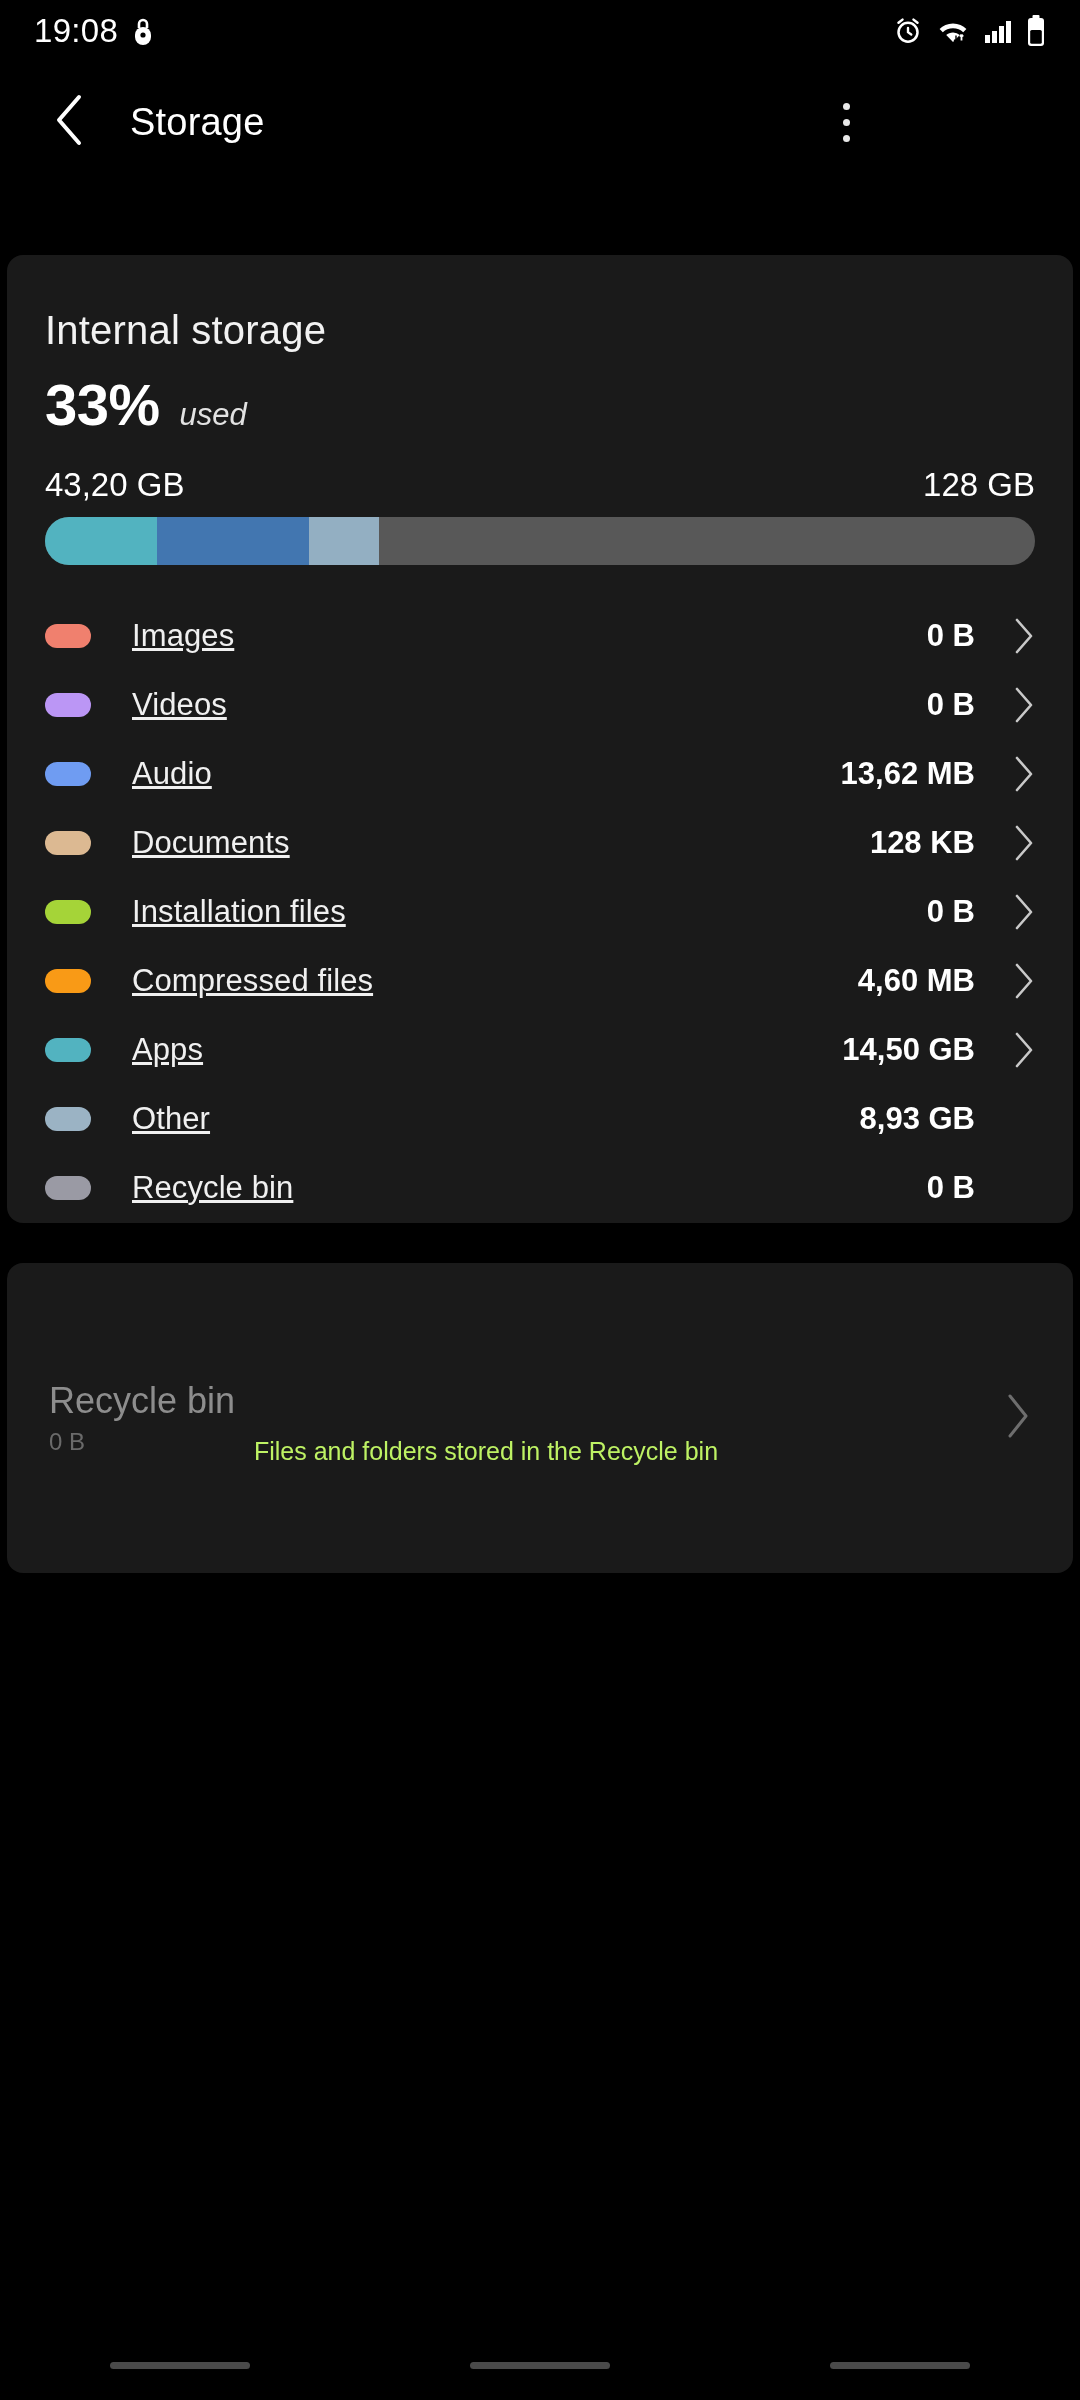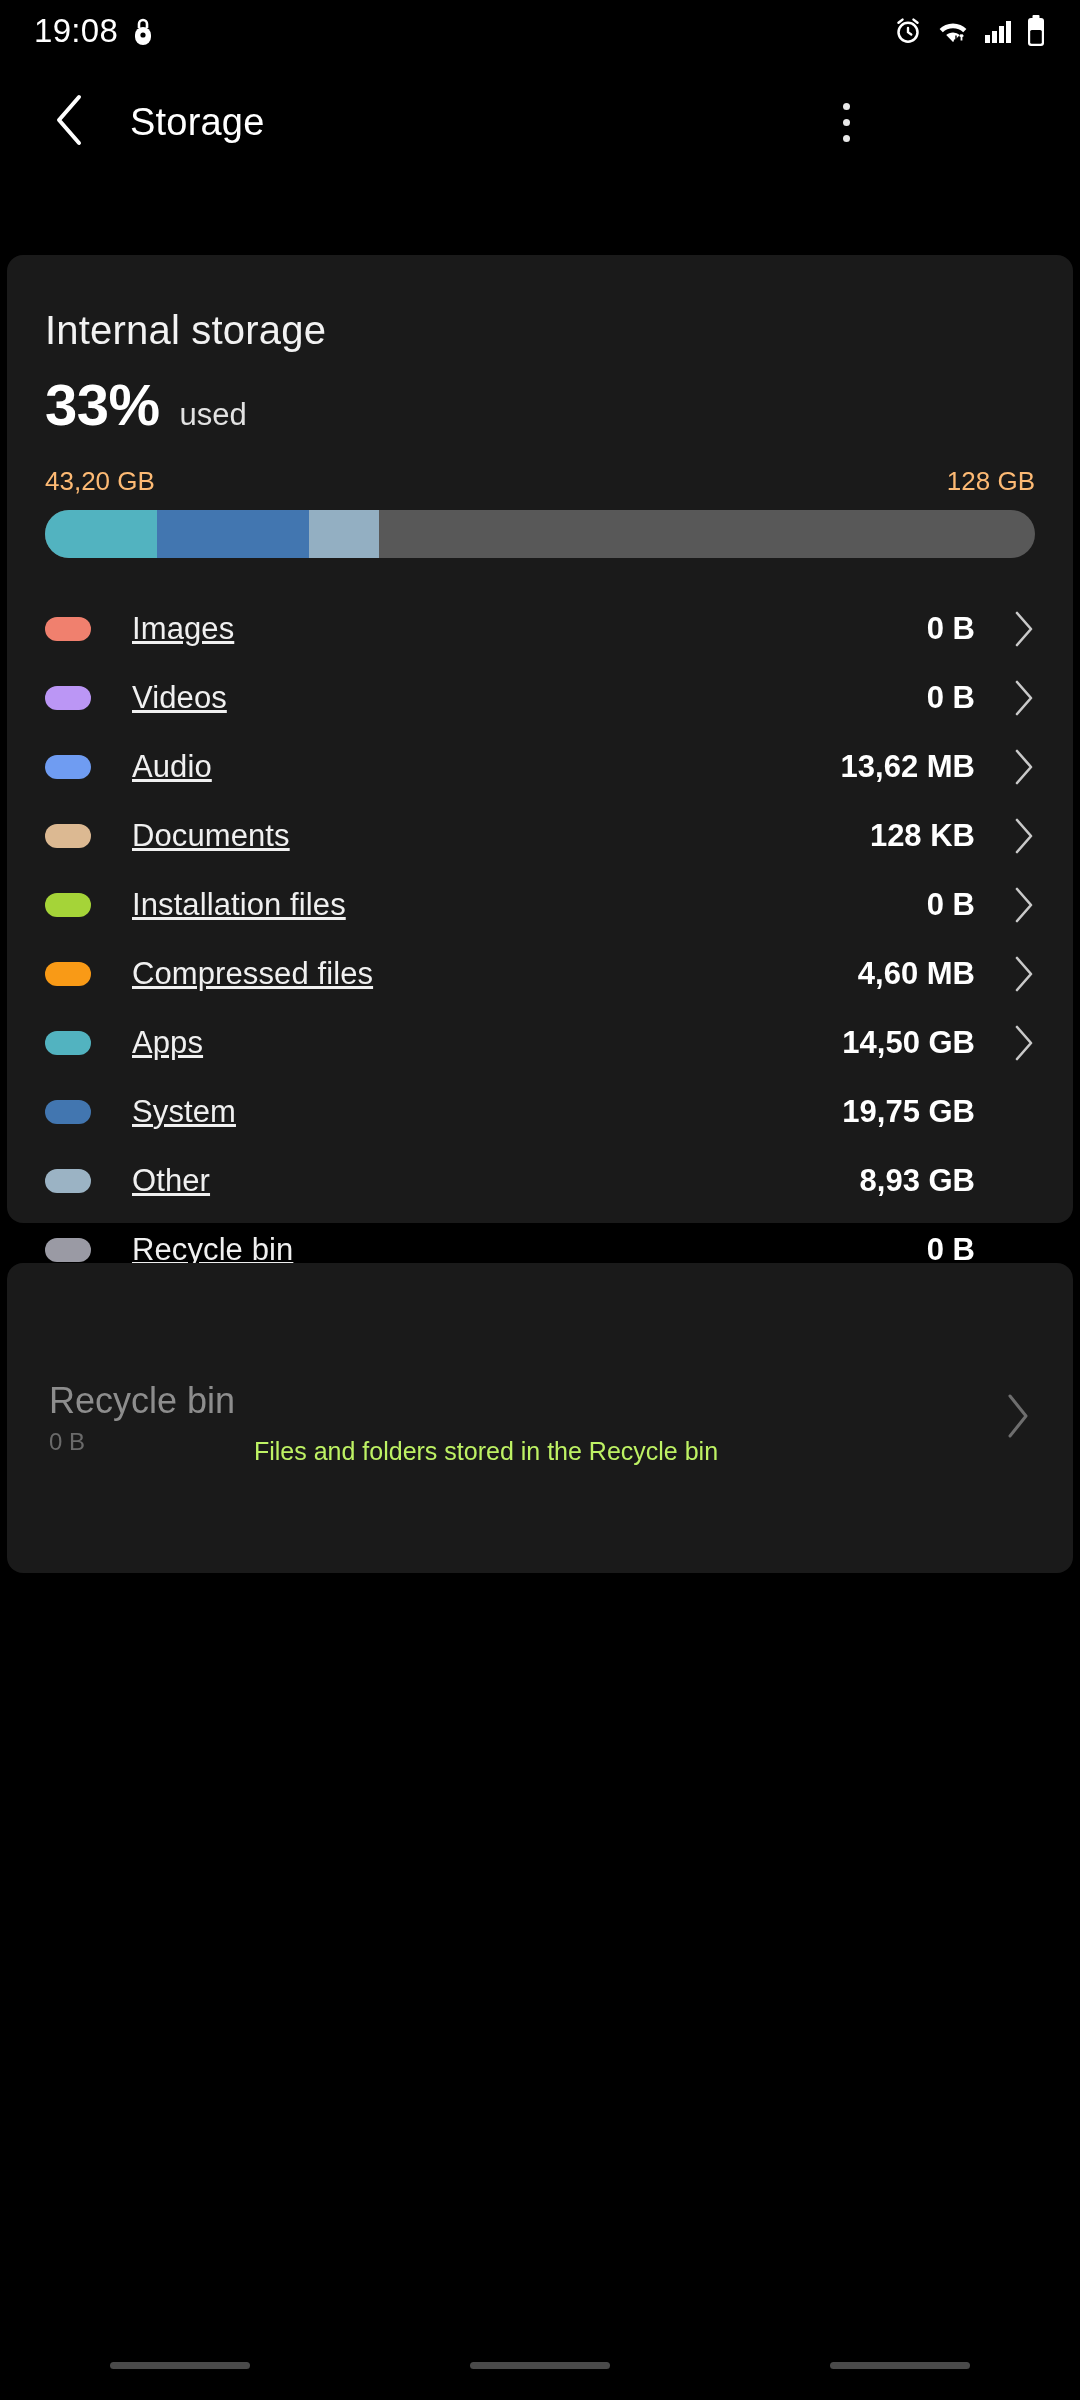--- a/index.html
+++ b/index.html
@@ -39,24 +39,24 @@
     background:#1a1a1a; border-radius:16px;
   }
   #storage-card{ top:255px; height:968px; }
 
   .card-pad{ padding:0 38px; }
 
   .int-title{ color:#f2f2f2; font-size:40px; padding-top:53px; letter-spacing:.2px; }
 
   .pct-row{ display:flex; align-items:baseline; margin-top:18px; }
   .pct{ color:#fff; font-size:58px; font-weight:bold; letter-spacing:-.5px; }
-  .pct-sub{ color:#e2e2e2; font-size:31px; margin-left:20px; }
+  .pct-sub{ color:#e2e2e2; font-size:31px; margin-left:20px;font-style:italic; }
 
   .size-row{ display:flex; justify-content:space-between; align-items:baseline; margin-top:28px; }
-  .size-used, .size-total{ color:#fdba74; font-size:26px; }
+  .size-used, .size-total{ color:#ffffff; font-size:33px; }
 
   
   .bar{
     margin-top:13px; height:48px; width:100%;
     border-radius:24px; overflow:hidden; display:flex; background:#585858;
   }
   .seg{ height:100%; }
 
   
   .cat-list{ margin-top:36px; }
@@ -237,26 +237,20 @@
           <span class="pill" style="background: rgb(82, 179, 192);"></span>
           <span class="cat-label">Apps</span>
           <span class="cat-val">14,50 GB</span>
           <span class="chev-slot">
             <svg width="22" height="38" viewBox="0 0 22 38">
               <path d="M4 3l14 16L4 35" stroke="#c9c9c9" stroke-width="2.6" fill="none" stroke-linecap="round" stroke-linejoin="round"></path>
             </svg>
           </span>
         </div>
         <div class="cat-row">
-          <span class="pill" style="background: rgb(66, 118, 176);"></span>
-          <span class="cat-label">System</span>
-          <span class="cat-val">19,75 GB</span>
-          <span class="chev-slot"></span>
-        </div>
-        <div class="cat-row">
           <span class="pill" style="background: rgb(155, 179, 196);"></span>
           <span class="cat-label">Other</span>
           <span class="cat-val">8,93 GB</span>
           <span class="chev-slot"></span>
         </div>
         <div class="cat-row">
           <span class="pill" style="background: rgb(154, 154, 164);"></span>
           <span class="cat-label">Recycle bin</span>
           <span class="cat-val">0 B</span>
           <span class="chev-slot"></span>

